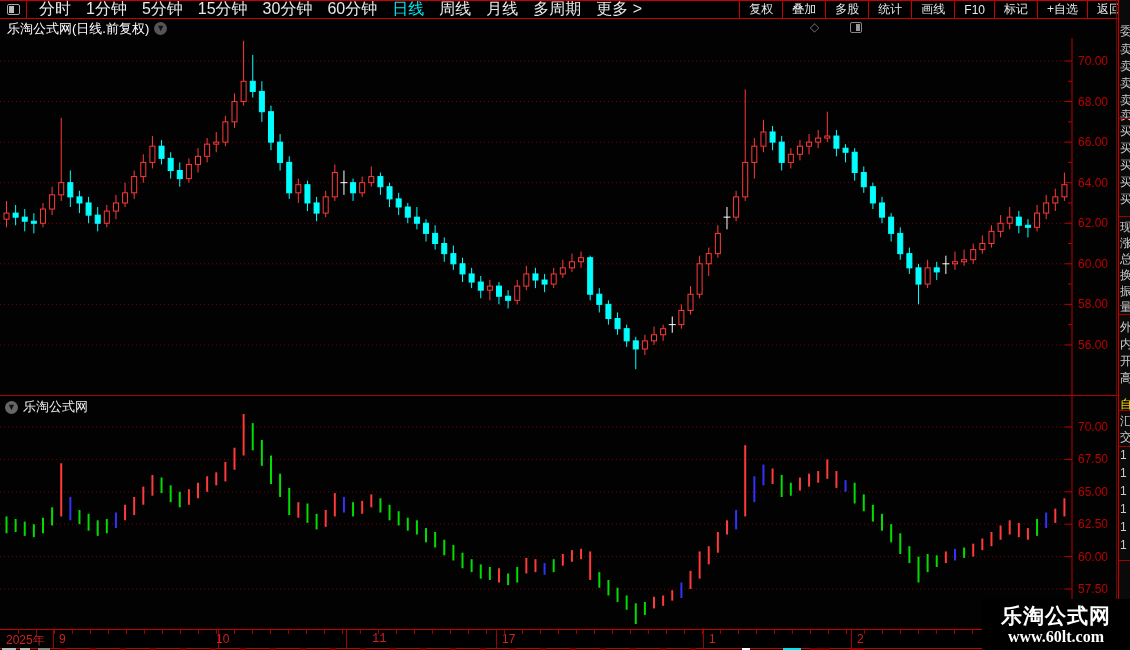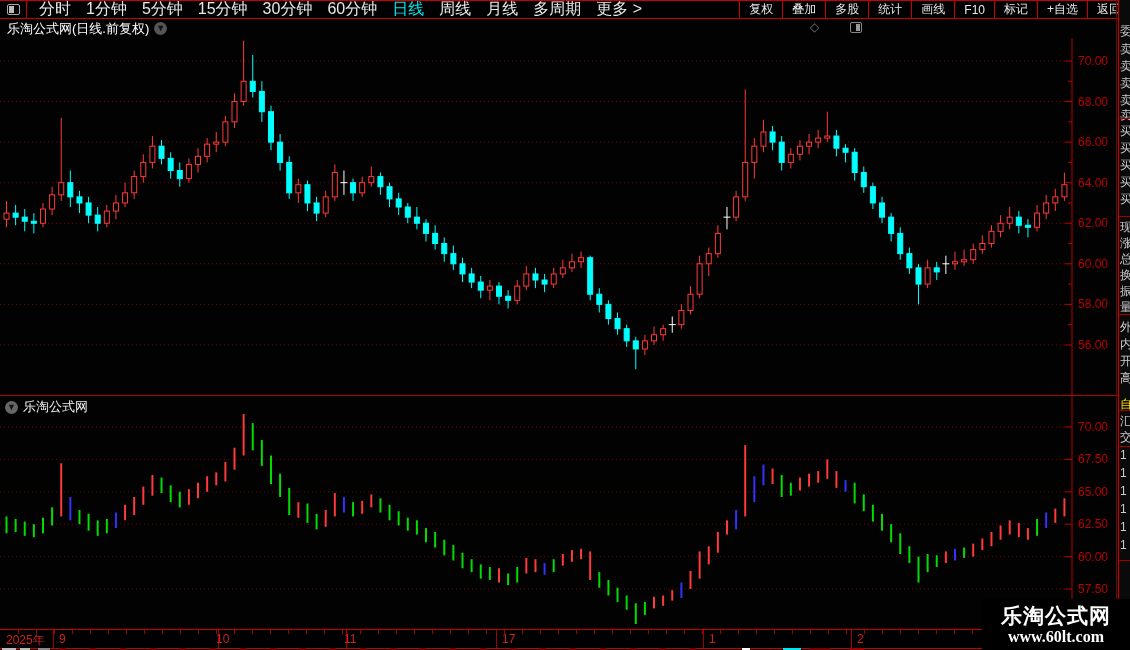--- a/index.html
+++ b/index.html
@@ -508,21 +508,21 @@
       <line x1="1064.4199999999998" y1="102.28" x2="1064.4199999999998" y2="120.42399999999999" stroke="#ff3a3a" stroke-width="2"></line>
     </svg>
 
   <div class="xaxis" id="xaxis">
     <span class="yr">2025年</span>
   <div class="mdiv" style="left: 53px;"></div>
       <span class="mlabel" style="left: 59px;">9</span>
       <div class="mdiv" style="left: 218px;"></div>
       <span class="mlabel" style="left: 216px;">10</span>
       <div class="mdiv" style="left: 346px;"></div>
-      <span class="mlabel" style="left: 344px;">11</span>
+      <span class="mlabel" style="left: 372px; font-family: Liberation Mono, monospace;">11</span>
       <div class="mdiv" style="left: 496px;"></div>
       <span class="mlabel" style="left: 502px;">17</span>
       <div class="mdiv" style="left: 703px;"></div>
       <span class="mlabel" style="left: 709px;">1</span>
       <div class="mdiv" style="left: 851px;"></div>
       <span class="mlabel" style="left: 857px;">2</span>
       <div class="wtick" style="left: 18px;"></div>
       <div class="wtick" style="left: 36px;"></div>
       <div class="wtick" style="left: 54px;"></div>
       <div class="wtick" style="left: 72px;"></div>

